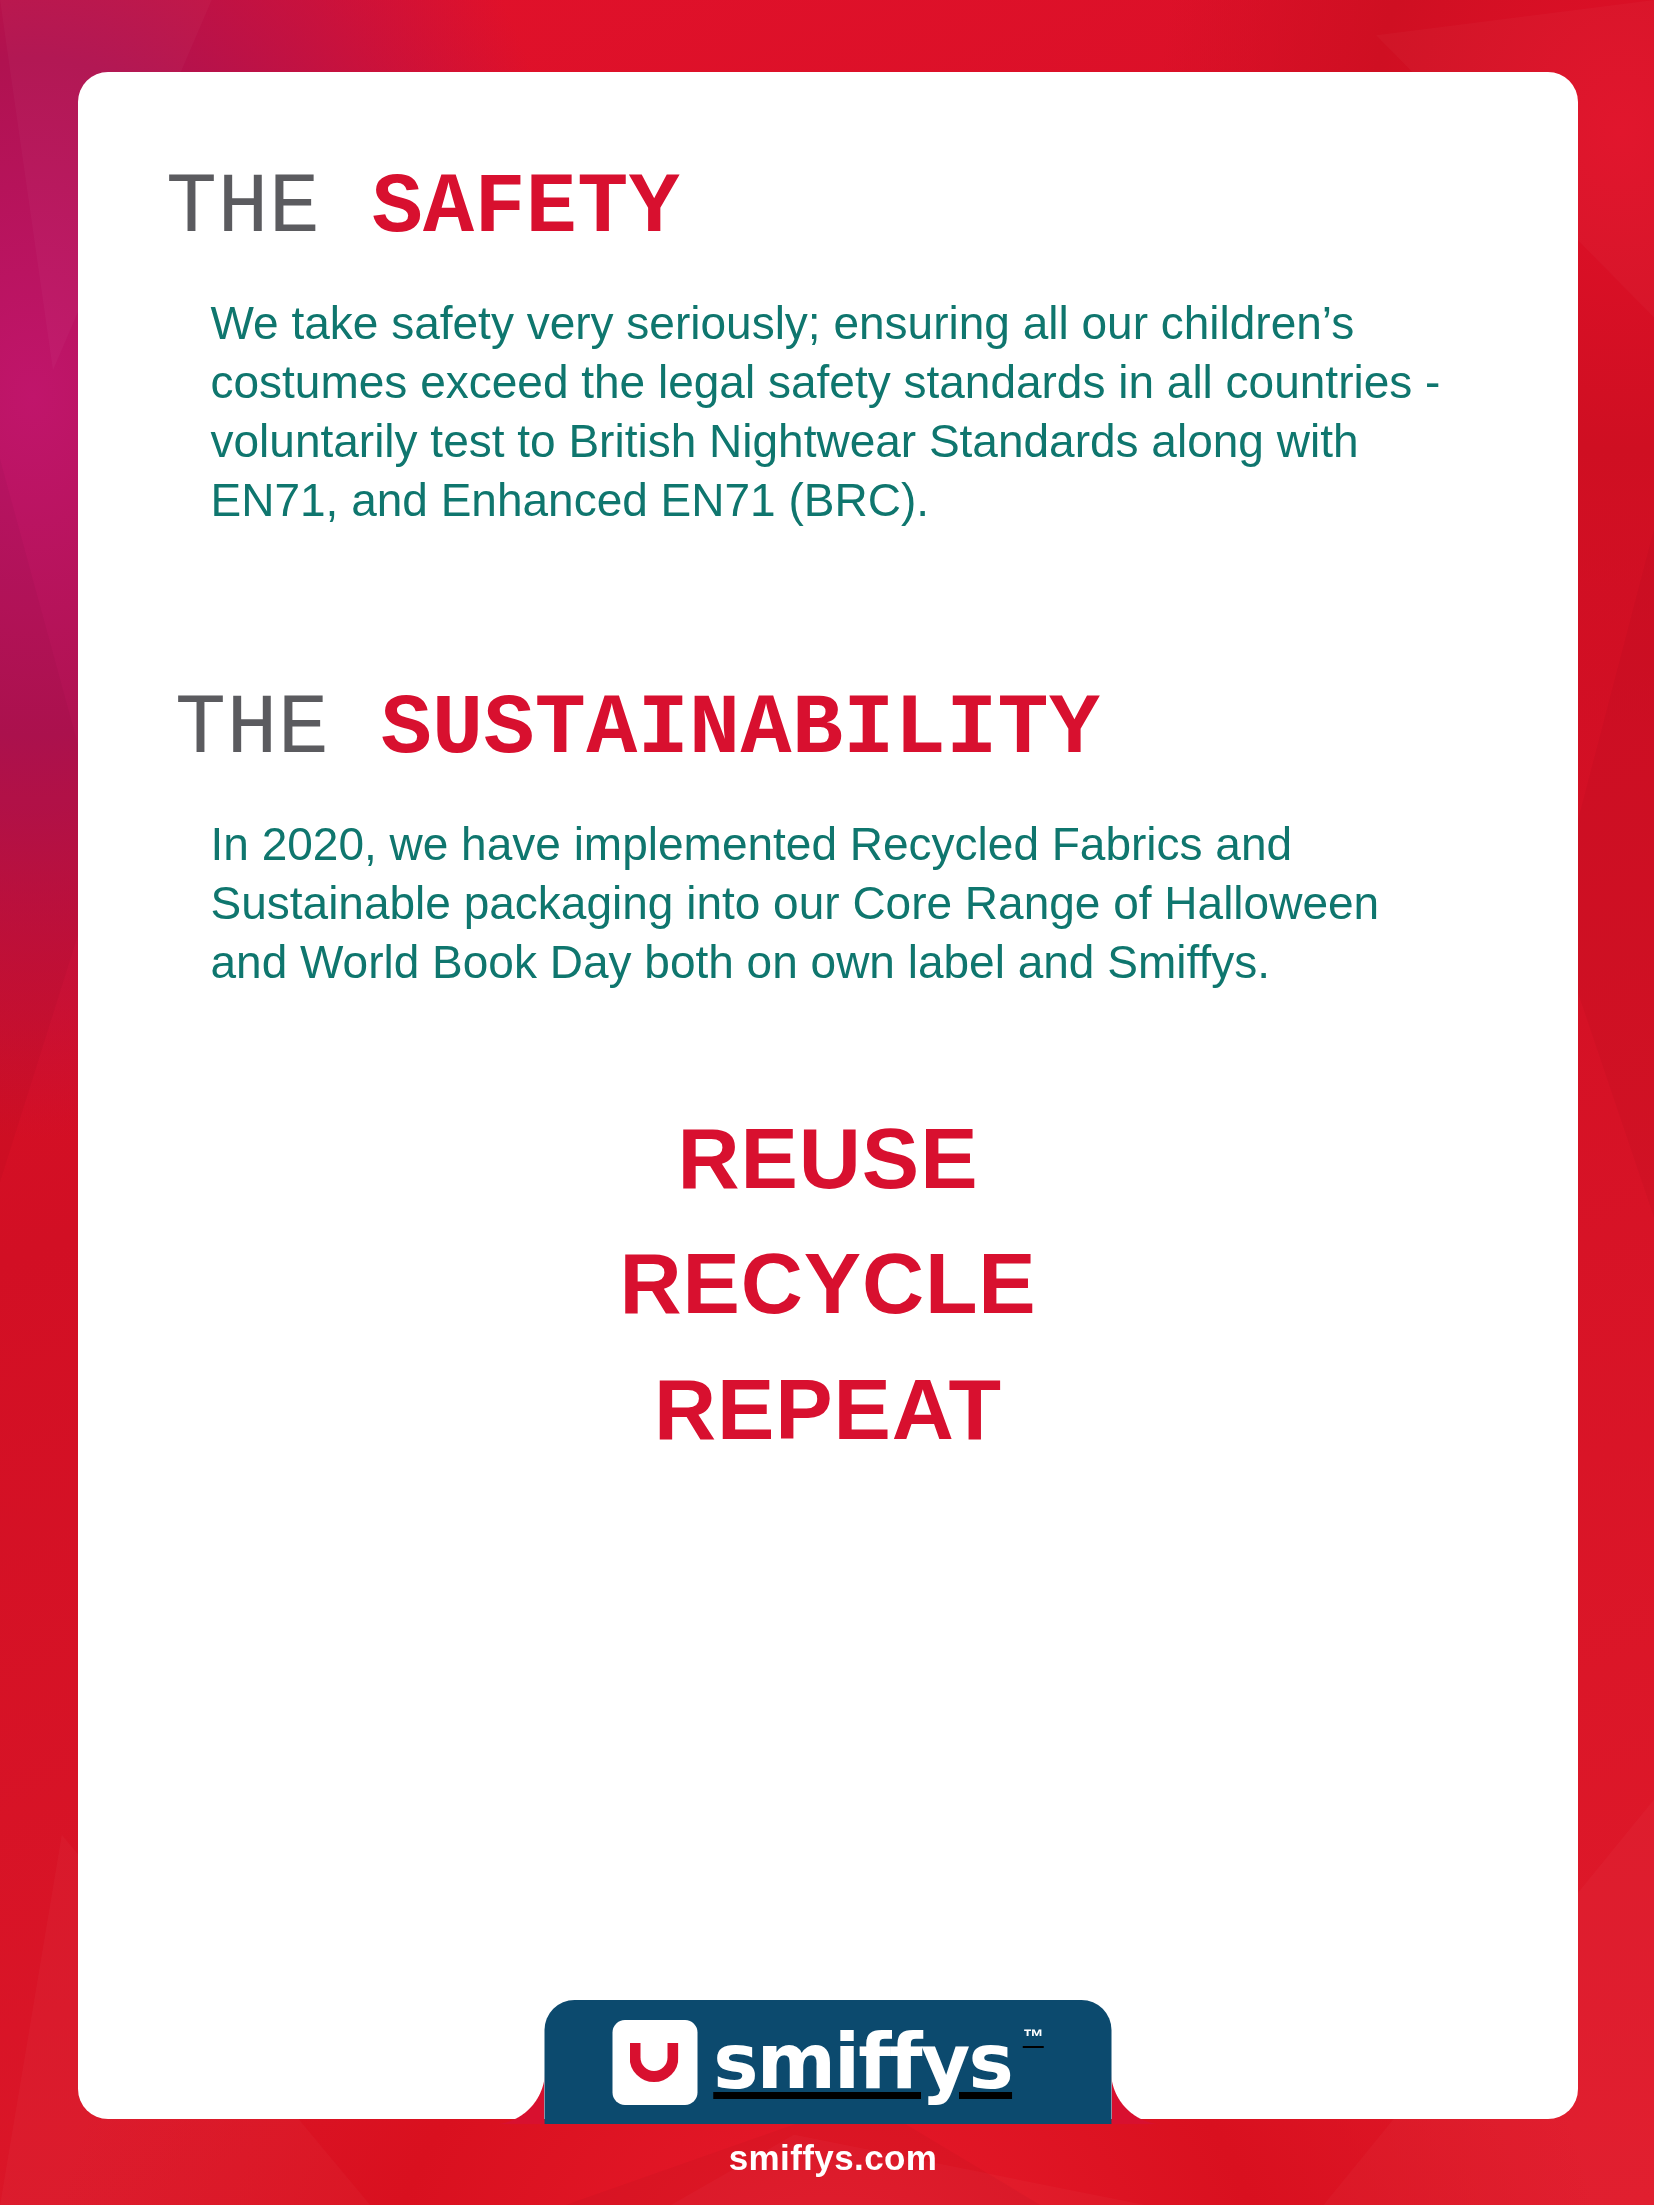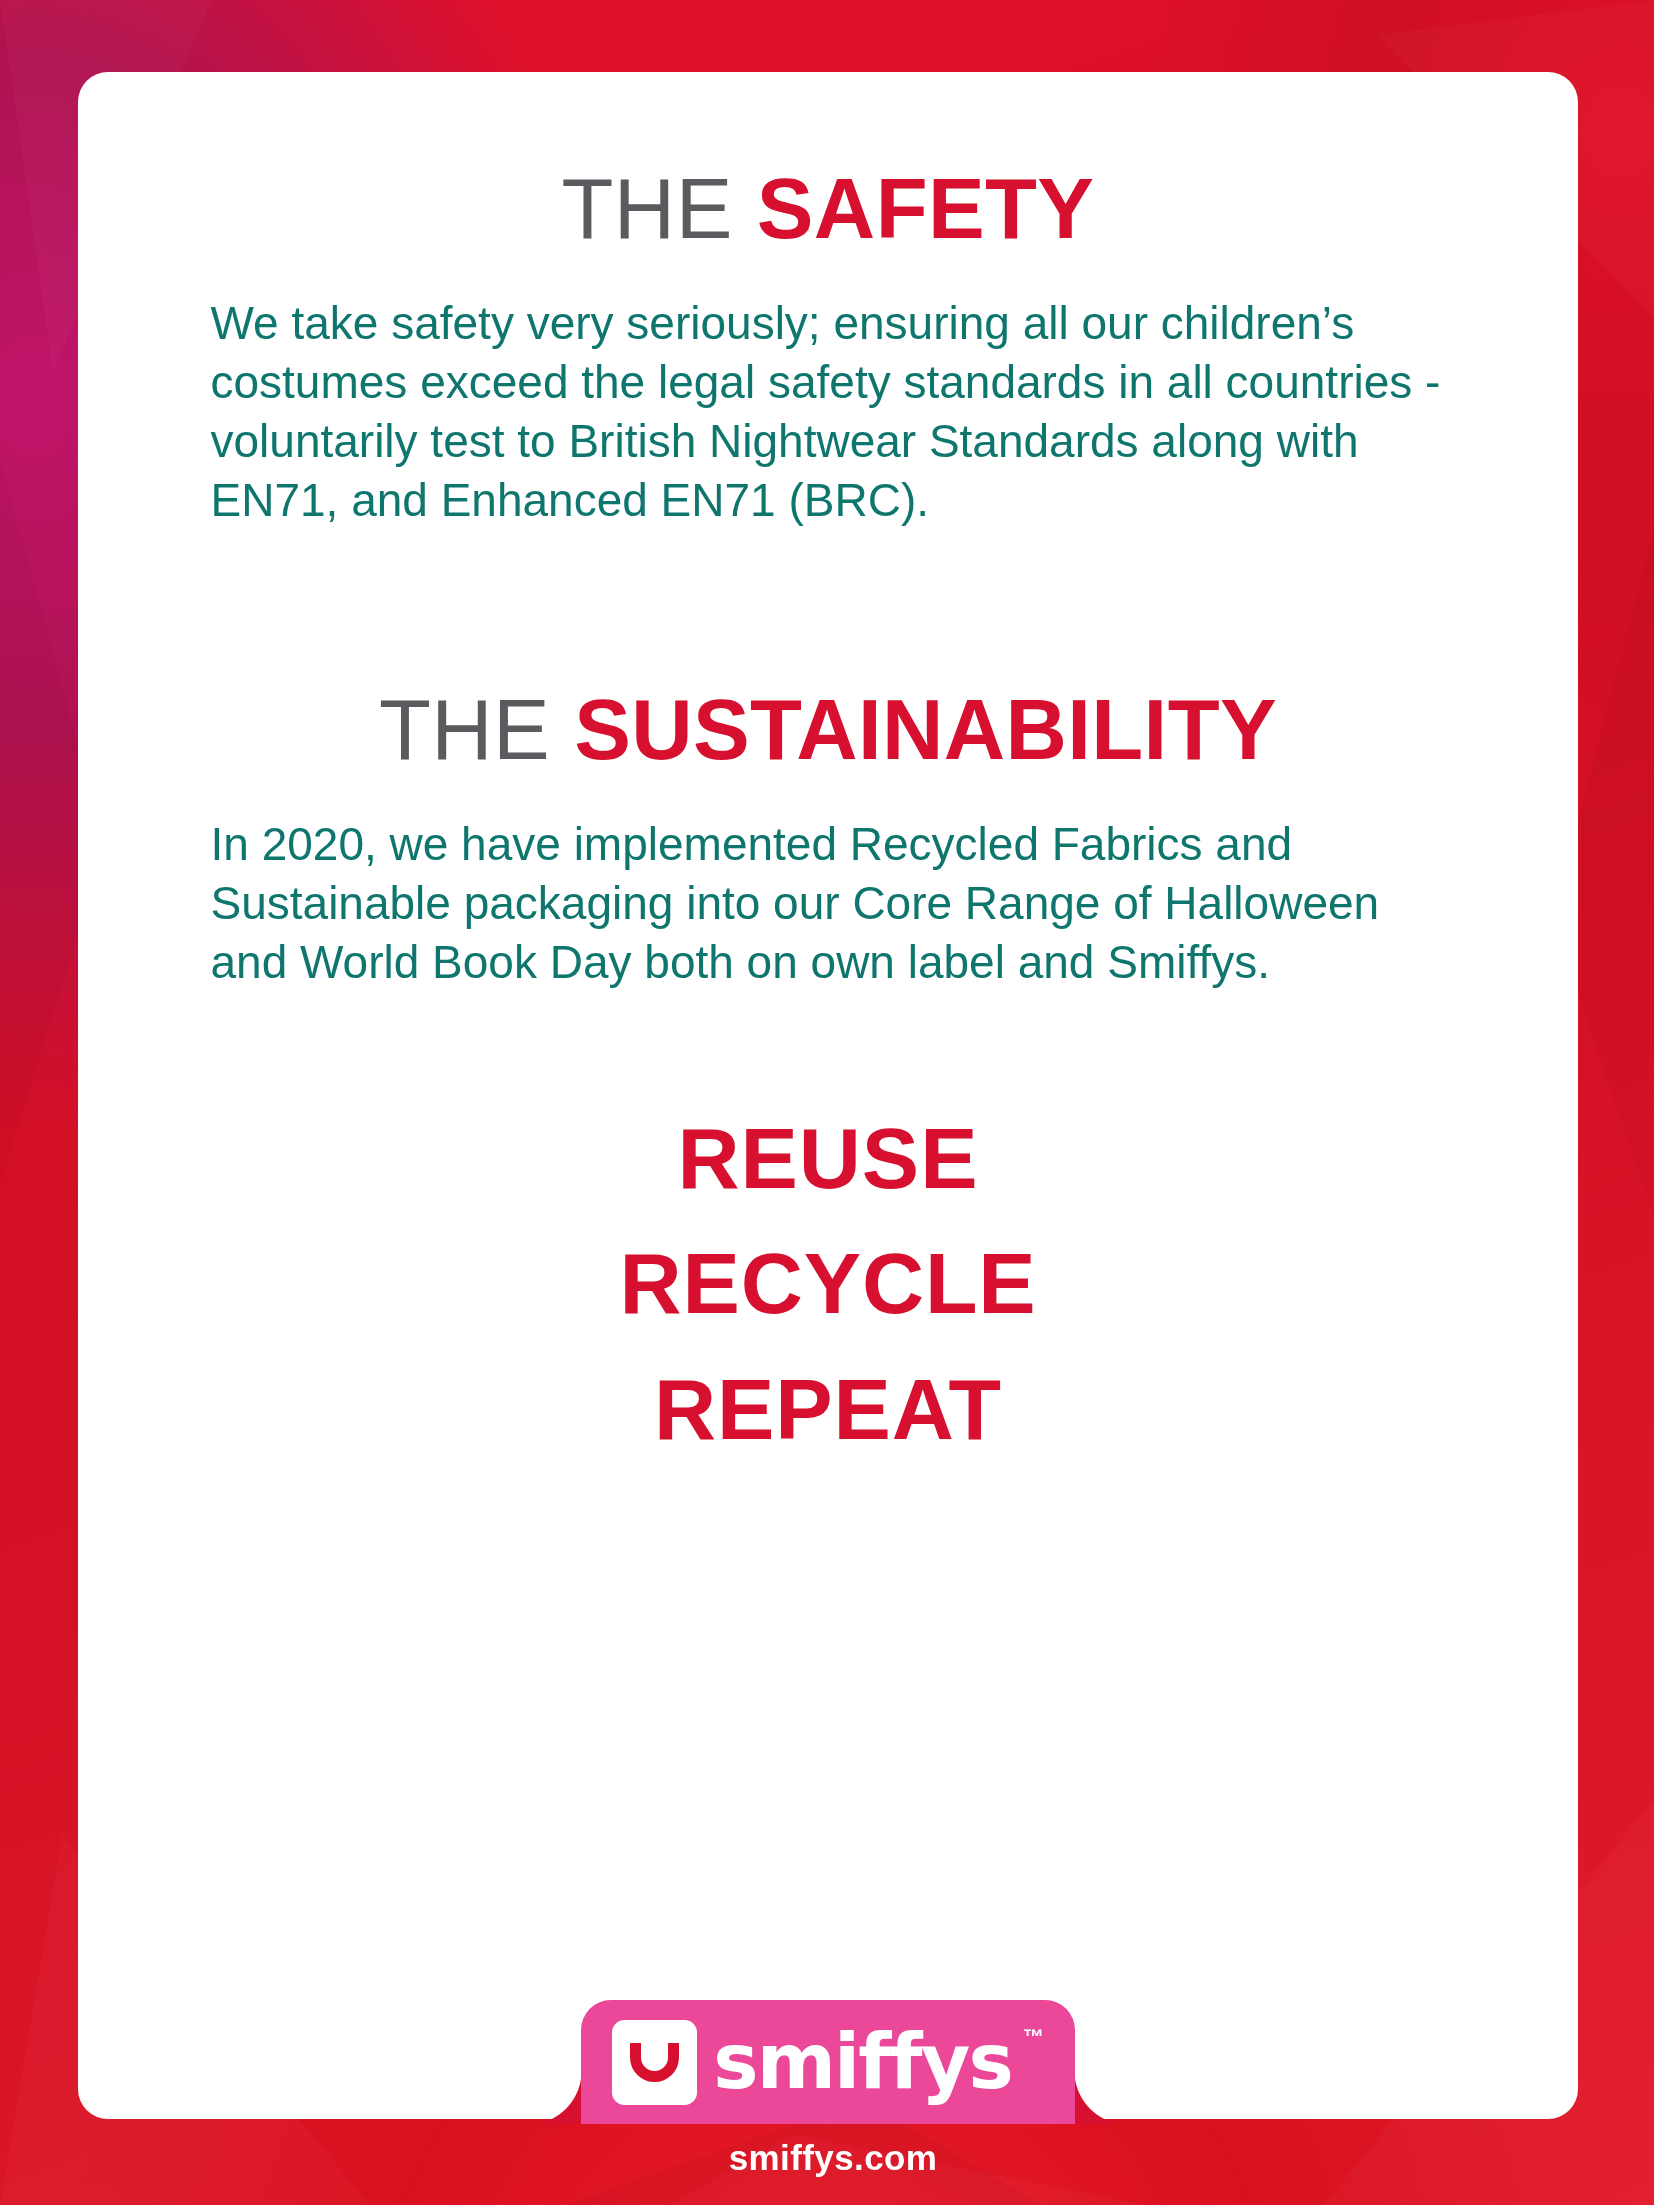--- a/index.html
+++ b/index.html
@@ -40,26 +40,26 @@
     top: 72px;
     width: 1500px;
     height: 2047px;
     background: #ffffff;
     border-radius: 30px;
     box-sizing: border-box;
     padding: 76px 88px 0 88px;
   }
 
   .heading {
-    text-align: center;
     color: #5b5b5f;
     font-weight: 400;
     letter-spacing: 0.4px;
     line-height: 1.05;
     white-space: nowrap;
+    font-family: Liberation Mono, monospace;
   }
   .heading .accent {
     color: #d8102f;
     font-weight: 700;
   }
 
   .h-safety { font-size: 85px; margin: 16px 0 0 0; }
   .h-sustainability { font-size: 85px; margin: 9px; }
 
   .paragraph {
@@ -84,28 +84,29 @@
     line-height: 1.46;
     letter-spacing: 0.9px;
   }
 
   
   .logo-tab {
     position: absolute;
     left: 50%;
     transform: translateX(-50%);
     bottom: -5.3px;
-    width: 494px;
+    width: 567px;
     height: 124px;
-    background: #ec4899;
+    background: #0c4a6e;
     border-top-left-radius: 30px;
     border-top-right-radius: 30px;
     display: flex;
     align-items: center;
     justify-content: center;
+    text-decoration: underline;
   }
   .logo-tab::before,
   .logo-tab::after {
     content: "";
     position: absolute;
     bottom: 0;
     width: 53px;
     height: 53px;
     background: #d8102f;
   }

